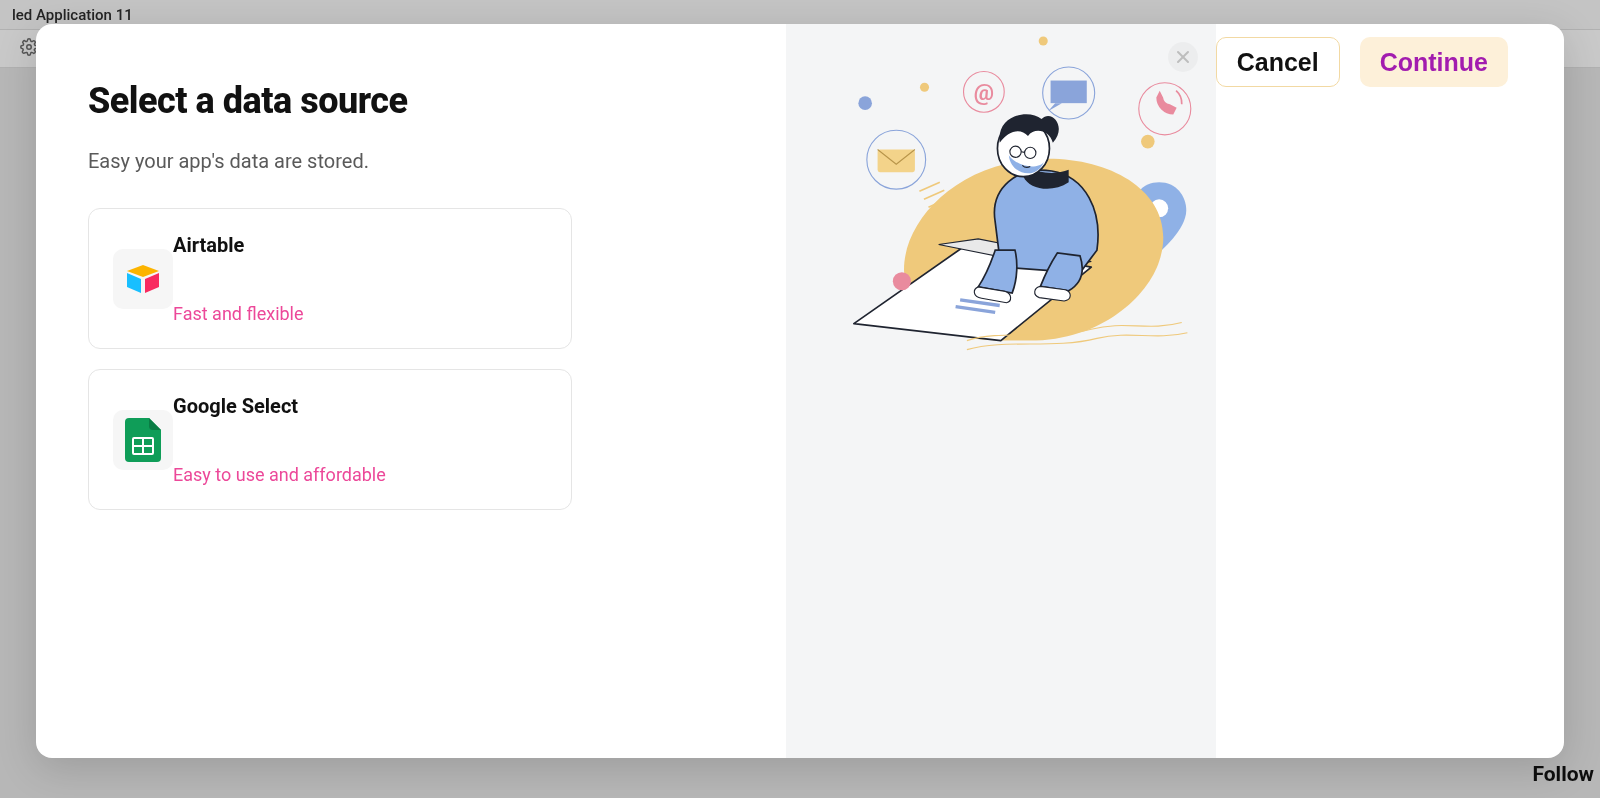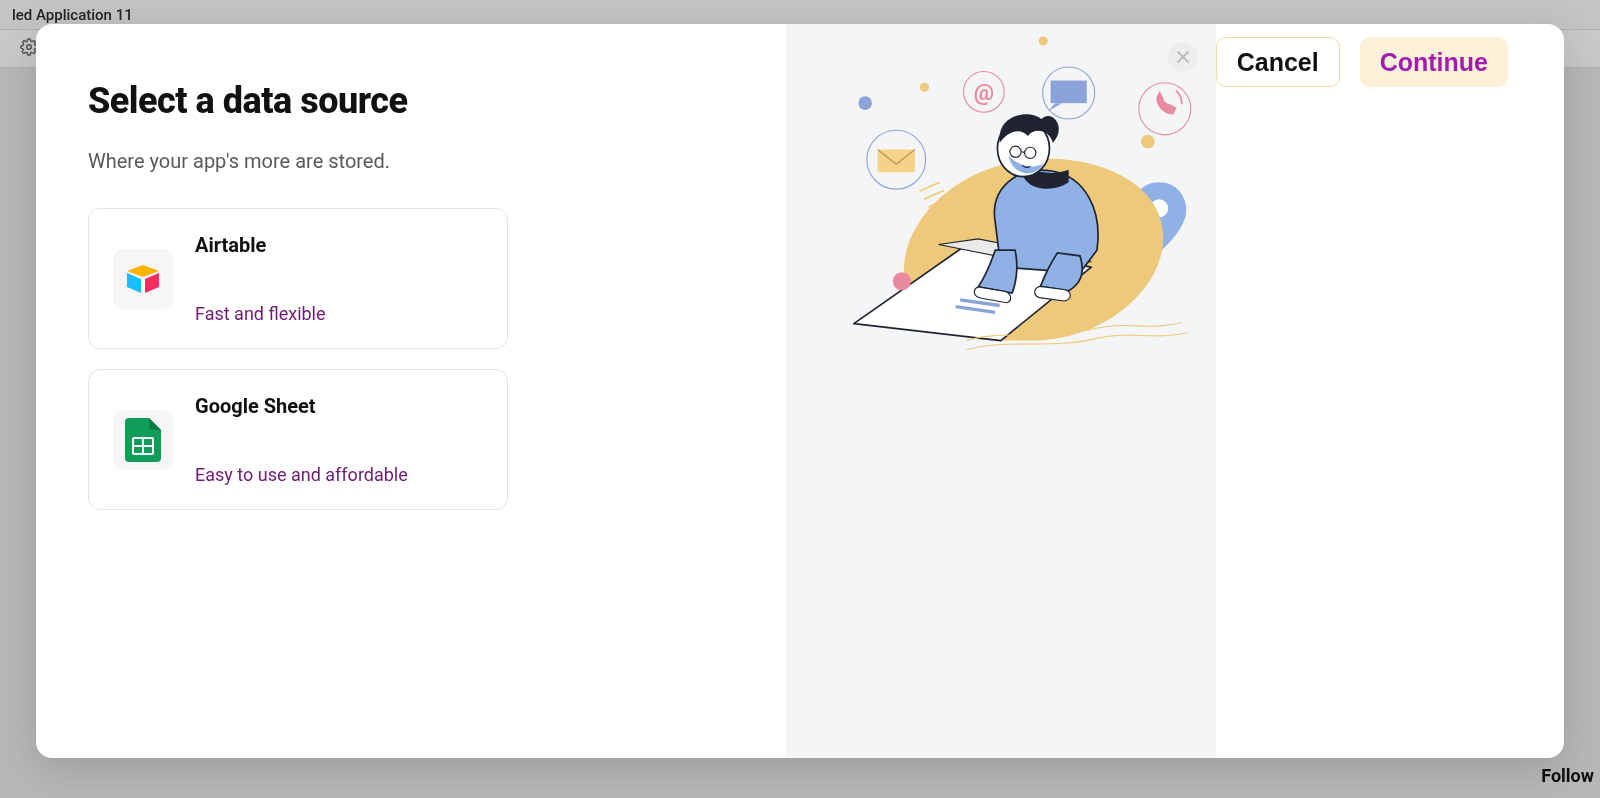--- a/index.html
+++ b/index.html
@@ -4,37 +4,37 @@
 <style>
   * { box-sizing: border-box; margin: 0; padding: 0; }
   html, body { width: 1600px; height: 798px; overflow: hidden; font-family: -apple-system, BlinkMacSystemFont, "Segoe UI", Roboto, sans-serif; }
   body { background: #d8d8d8; position: relative; }
 
   
   .bg-header { position: absolute; top: 0; left: 0; right: 0; height: 30px; background: #e7e7e7; display: flex; align-items: center; padding: 0 12px; border-bottom: 1px solid #d0d0d0; }
   .bg-title { font-size: 15px; color: #2b2b2b; font-weight: 500; }
   .bg-row2 { position: absolute; top: 30px; left: 0; right: 0; height: 38px; background: #ededed; display: flex; align-items: center; border-bottom: 1px solid #d0d0d0; }
   .bg-gear { margin-left: 20px; color: #555; }
-  .bg-follow { position: absolute; bottom: 12px; right: 6px; font-weight: 700; font-size: 18px; color: #111; }
+  .bg-follow { position: absolute; bottom: 12px; right: 6px; font-weight: 700; font-size: 21px; color: #111; }
 
   
   .overlay { position: absolute; inset: 0; background: rgba(0,0,0,0.15); }
 
   .modal { position: absolute; left: 36px; right: 36px; top: 24px; bottom: 40px; background: #fff; border-radius: 16px; box-shadow: 0 10px 40px rgba(0,0,0,0.15); display: flex; flex-direction: row; overflow: hidden; }
   .modal-body { flex: 1; display: flex; min-height: 0; }
   .left-pane { width: 750px; padding: 56px 56px 20px 52px; }
   .right-pane { flex: 1; background: #f4f5f6; position: relative; overflow: hidden; }
   .modal-title { font-size: 36px; font-weight: 800; color: #111; letter-spacing: -0.5px; margin-bottom: 24px; }
   .modal-sub { font-size: 20px; color: #5a5a5a; line-height: 1.5; margin-bottom: 32px; }
 
-  .option-card { display: flex; align-items: center; gap: 22px; width: 420px; padding: 24px 24px; border: 1px solid #e5e5e5; border-radius: 12px; background: #fff; cursor: pointer; margin-bottom: 20px; }
+  .option-card { display: flex; align-items: center; width: 484px; padding: 24px 24px; border: 1px solid #e5e5e5; border-radius: 12px; background: #fff; cursor: pointer; margin-bottom: 20px; }
   .option-icon { width: 60px; height: 60px; border-radius: 10px; background: #f6f6f6; display: flex; align-items: center; justify-content: center; flex-shrink: 0; }
   .option-text { display: flex; flex-direction: column; gap: 4px; }
   .option-title { font-size: 20px; font-weight: 700; color: #111; }
-  .option-desc { font-size: 18px; color: #701a75; margin-top: 42px; }
+  .option-desc { font-size: 18px; color: #ec4899; margin-top: 42px; }
 
   .close-btn { position: absolute; top: 18px; right: 18px; width: 30px; height: 30px; border-radius: 50%; background: rgba(0,0,0,0.03); display: flex; align-items: center; justify-content: center; cursor: pointer; color: #bdbdbd; }
 
   .footer { height: 100px; border-top: 0; display: flex; justify-content: flex-end; align-items: center; gap: 20px; padding: 0 56px 24px 0; }
   .btn { height: 50px; padding: 0 20px; border-radius: 10px; font-size: 25px; font-weight: 600; display: flex; align-items: center; justify-content: center; cursor: pointer; }
   .btn-cancel { background: #fff; border: 1.5px solid #f2d9a3; color: #111; }
   .btn-continue { background: #fdf0d9; color: #a21caf; border: none; cursor: not-allowed; }
 
   
   .illus { position: absolute; inset: 0; }
@@ -55,21 +55,21 @@
 </div>
 <div class="bg-follow">Follow</div>
 
 <div class="overlay"></div>
 
 <div class="modal">
   <div class="modal-body">
     <div class="left-pane">
       <h1 class="modal-title">Select a data source</h1>
       <p class="modal-sub">
-        <span>Where your app's more are stored.</span><br>
+        <span>Easy your app's data are stored.</span><br>
       </p>
 
       <div class="option-card">
         <div class="option-icon">
           <svg width="40" height="40" viewBox="0 0 40 40">
             <polygon points="20,6 36,12 20,18 4,12" fill="#fcb400"></polygon>
             <polygon points="4,14 18,20 18,34 4,28" fill="#18bfff"></polygon>
             <polygon points="36,14 22,20 22,34 36,28" fill="#f82b60"></polygon>
           </svg>
         </div>
@@ -83,21 +83,21 @@
         <div class="option-icon">
           <svg width="36" height="44" viewBox="0 0 36 44">
             <path d="M4 0h20l12 12v28a4 4 0 0 1-4 4H4a4 4 0 0 1-4-4V4a4 4 0 0 1 4-4z" fill="#0f9d58"></path>
             <path d="M24 0l12 12H28a4 4 0 0 1-4-4V0z" fill="#0a7d45"></path>
             <rect x="8" y="20" width="20" height="16" rx="1" fill="none" stroke="#fff" stroke-width="2"></rect>
             <line x1="8" y1="28" x2="28" y2="28" stroke="#fff" stroke-width="2"></line>
             <line x1="18" y1="20" x2="18" y2="36" stroke="#fff" stroke-width="2"></line>
           </svg>
         </div>
         <div class="option-text">
-          <div class="option-title">Google Sheet</div>
+          <div class="option-title">Google Select</div>
           <div class="option-desc">Easy to use and affordable</div>
         </div>
       </div>
     </div>
 
     <div class="right-pane">
       <div class="close-btn">
         <svg width="14" height="14" viewBox="0 0 14 14">
             <line x1="2" y1="2" x2="12" y2="12" stroke="#bdbdbd" stroke-width="2" stroke-linecap="round"></line>
             <line x1="12" y1="2" x2="2" y2="12" stroke="#bdbdbd" stroke-width="2" stroke-linecap="round"></line>

